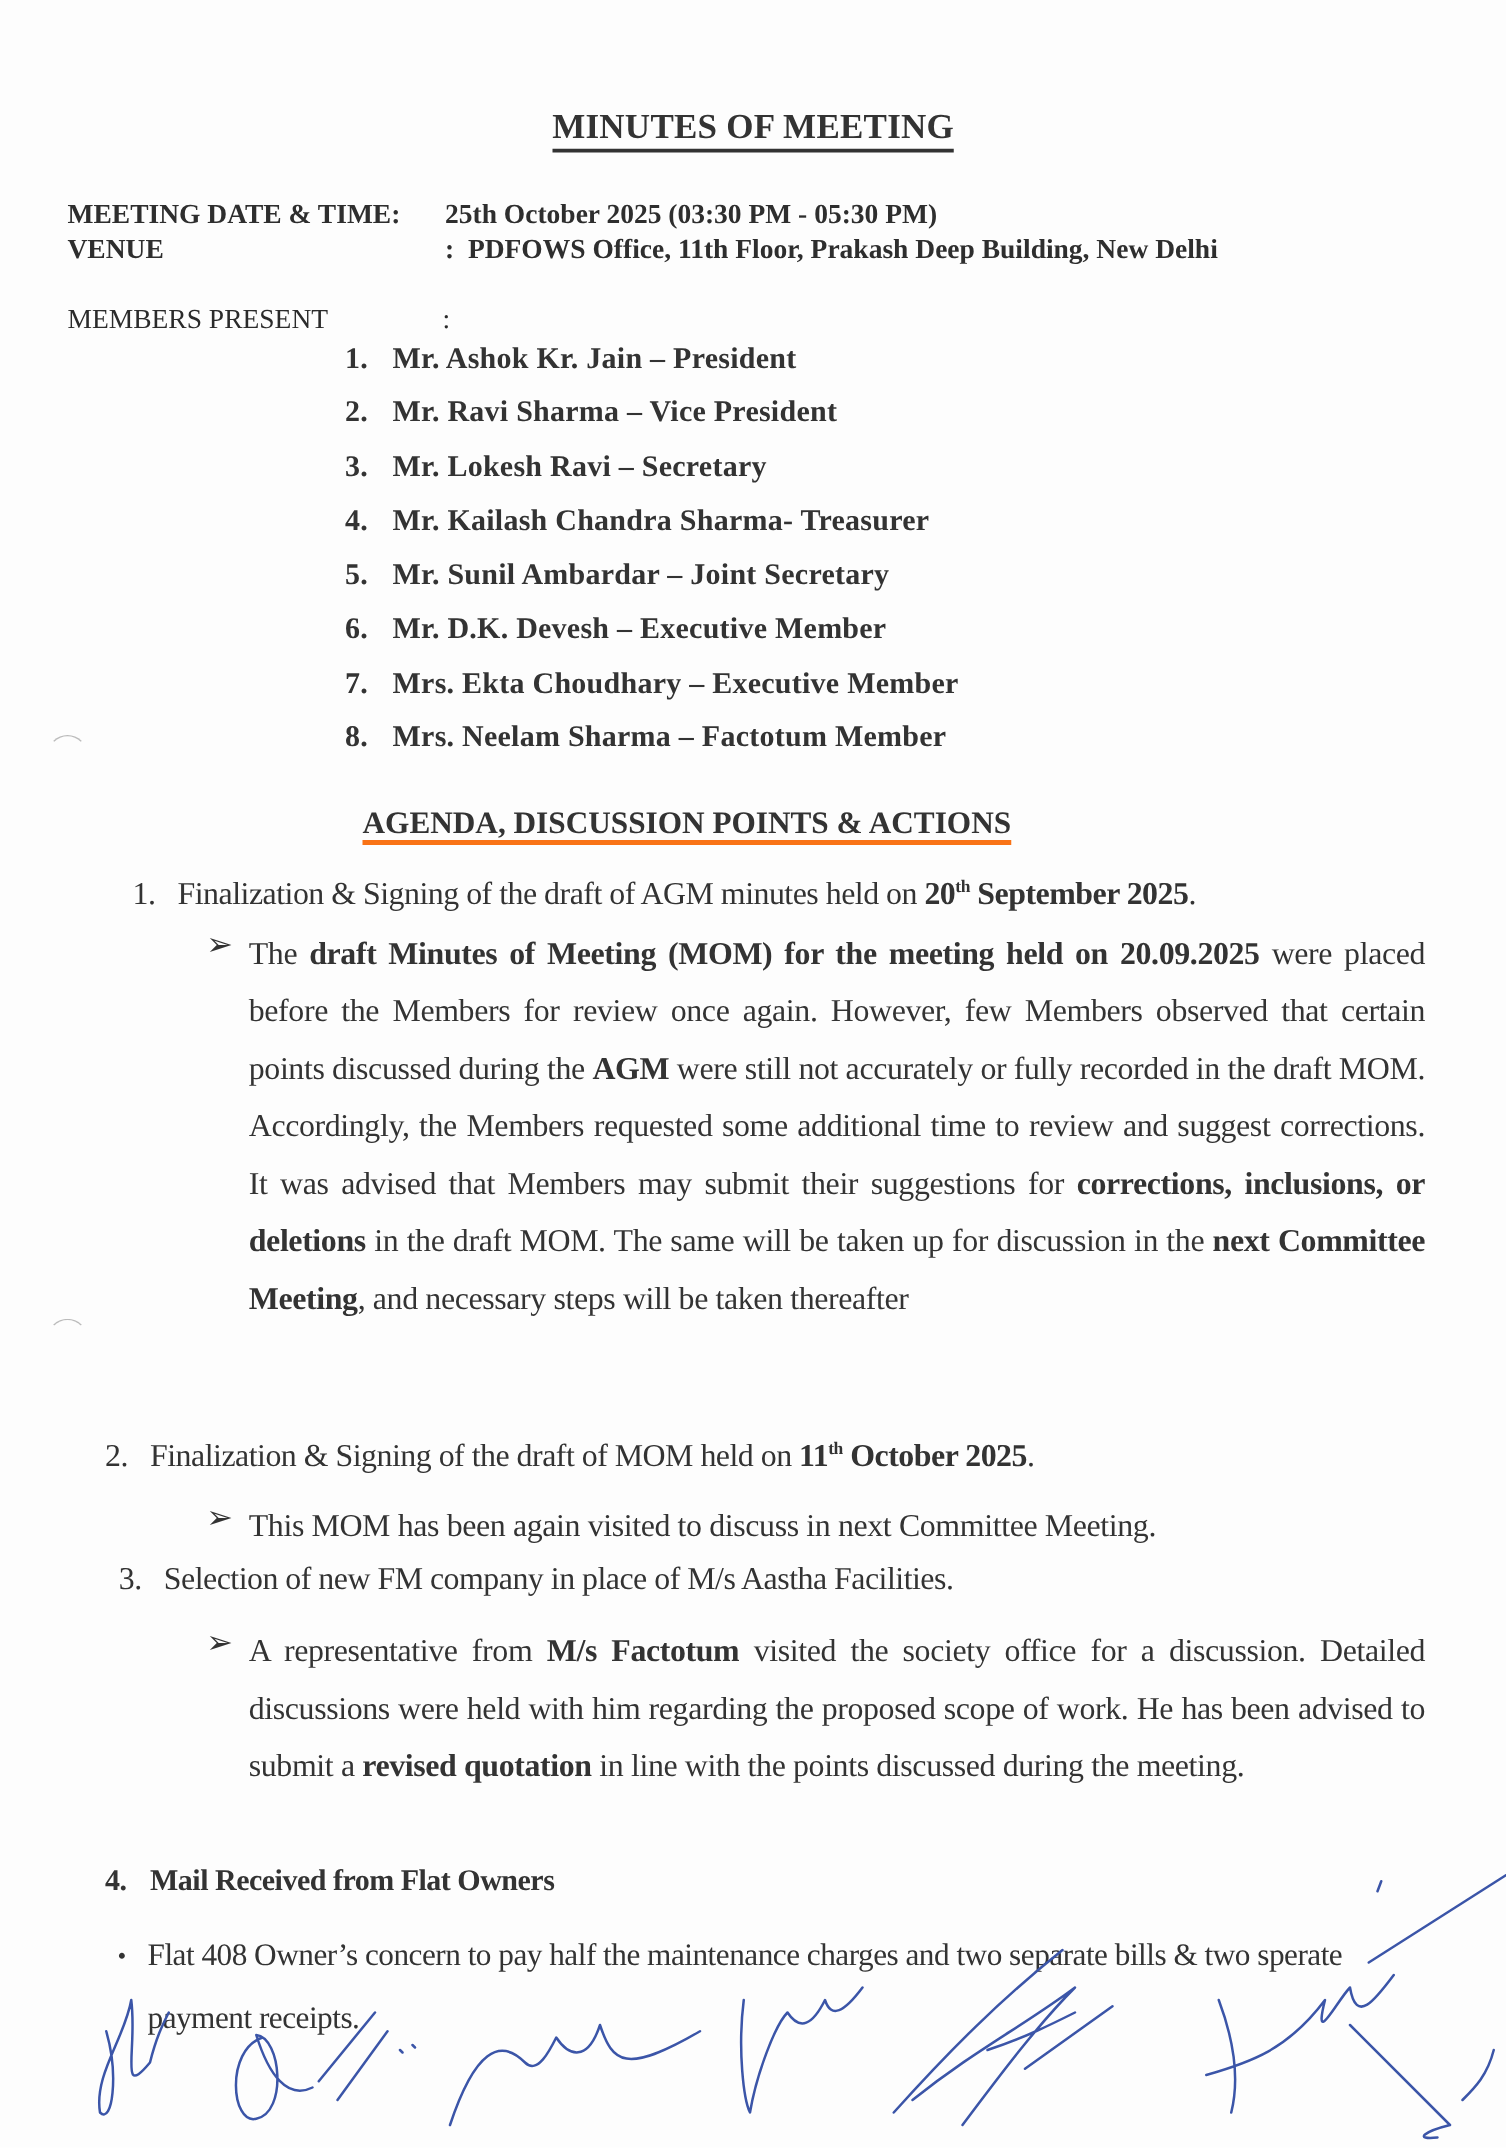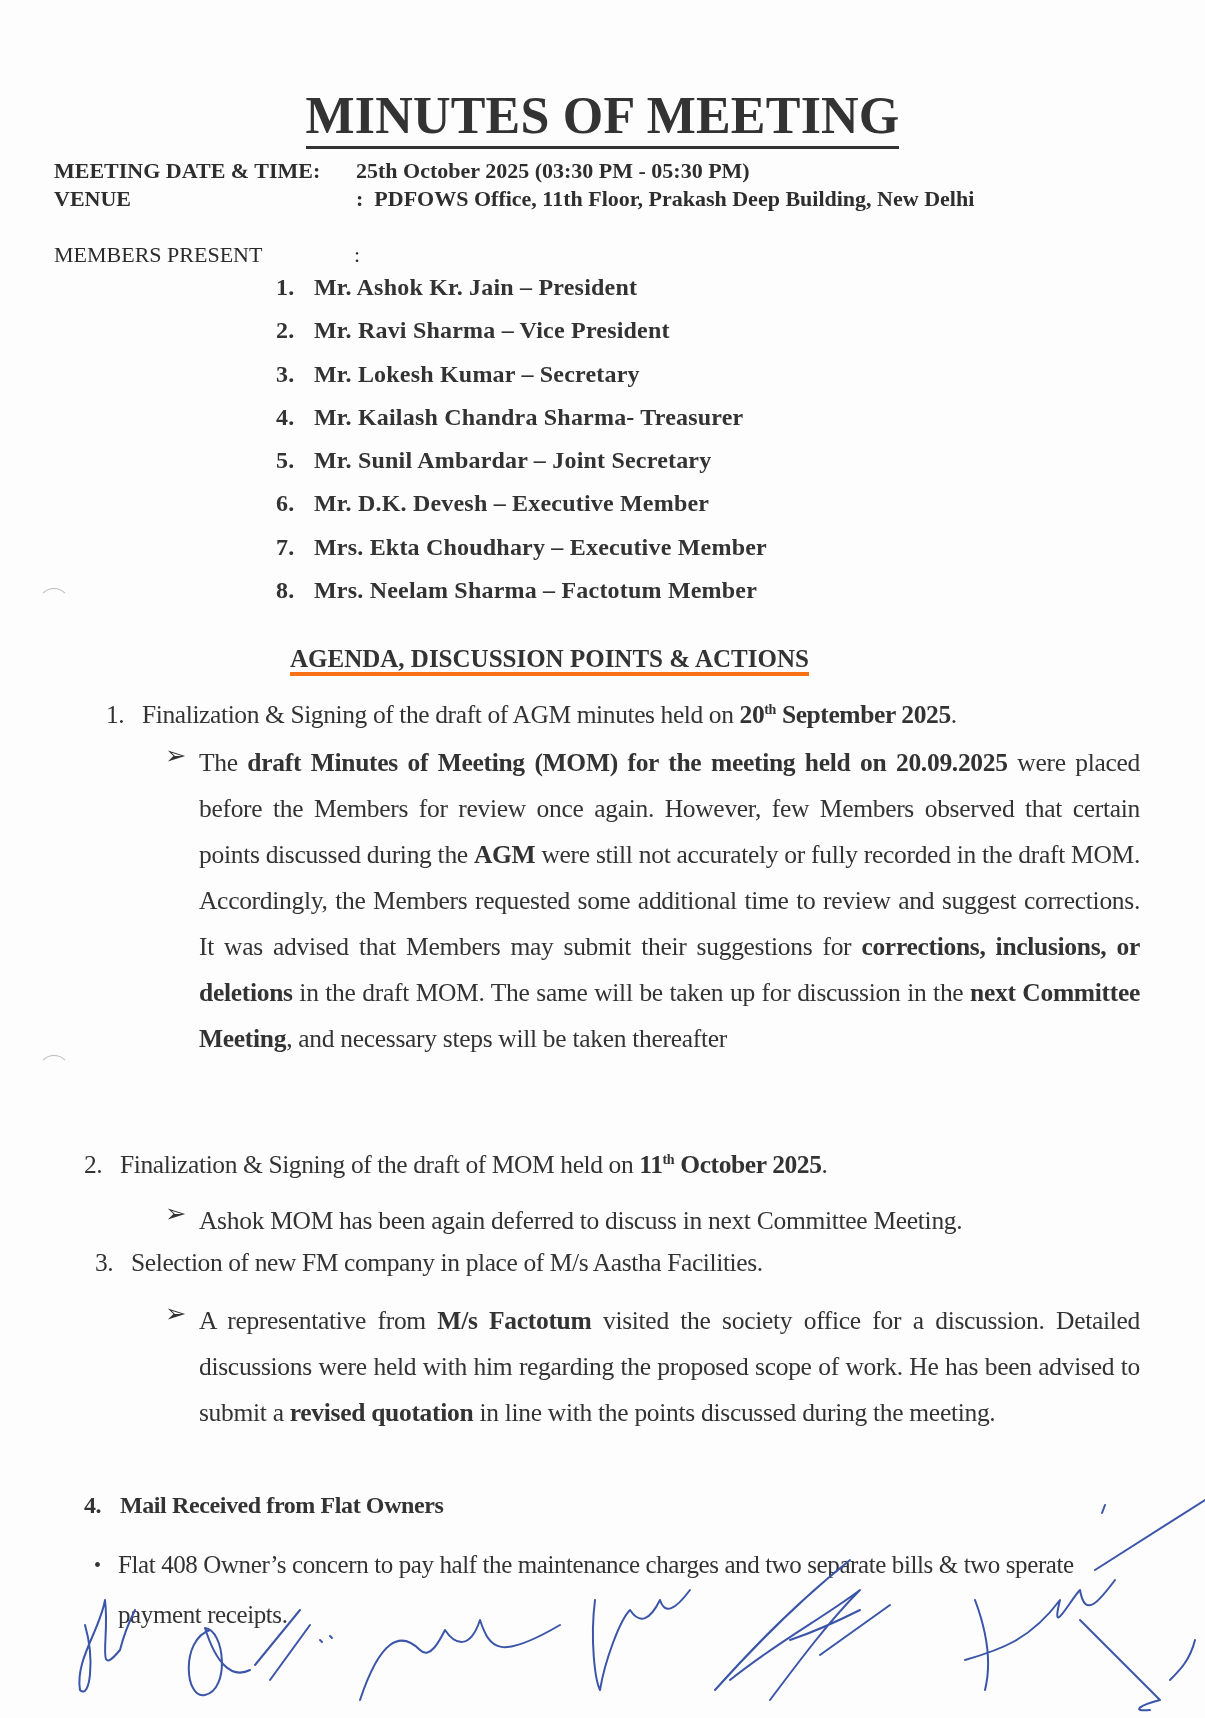--- a/index.html
+++ b/index.html
@@ -1,20 +1,20 @@
 <!DOCTYPE html>
 <html><head>
 <meta charset="utf-8">
 <style>
   html, body { margin: 0; padding: 0; background: #ffffff; }
   body { width: 1205px; height: 1718px; position: relative; overflow: hidden;
          font-family: "Liberation Serif", serif; color: #2b2b2b; }
   .page { position: absolute; left: 0; top: 0; width: 1205px; height: 1718px; background: #fdfdfd; }
   .title { position: absolute; top: 86px; left: 0; width: 1205px; text-align: center;
-           font-size: 52px; font-weight: bold; letter-spacing: 0.2px; color: #333; }
+           font-size: 28px; font-weight: bold; letter-spacing: 0.2px; color: #333; }
   .title span { border-bottom: 3px solid #333; padding-bottom: 2px; }
   .meta-row { position: absolute; left: 54px; font-weight: bold; font-size: 22px; color: #2e2e2e; }
   .meta-row .lbl { display: inline-block; width: 302px; }
   .meta-row .val { display: inline-block; }
   .members-hdr { position: absolute; left: 54px; top: 242px; font-weight: normal; font-size: 22px; }
   .members-hdr .colon { position: absolute; left: 300px; }
   .members { position: absolute; left: 276px; top: 274px; margin: 0; padding: 0; list-style: none; }
   .members li { height: 43.3px; font-weight: bold; font-size: 24px; color: #333; letter-spacing: 0.2px; }
   .members li .num { display: inline-block; width: 38px; }
   .agenda-hdr { position: absolute; top: 645px; left: 290px; font-weight: bold; font-size: 25px; color: #333; }
@@ -46,21 +46,21 @@
     <span class="lbl">VENUE</span><span class="val"><span>:</span>&nbsp; <span>PDFOWS Office, 11th Floor, Prakash Deep Building, New Delhi</span></span>
   </div>
 
   <div class="members-hdr">
     <span>MEMBERS PRESENT</span><span class="colon">:</span>
   </div>
 
   <ol class="members">
     <li><span class="num">1.</span><span>Mr. Ashok Kr. Jain – President</span></li>
     <li><span class="num">2.</span><span>Mr. Ravi Sharma – Vice President</span></li>
-    <li><span class="num">3.</span><span>Mr. Lokesh Kumar – Secretary</span></li>
+    <li><span class="num">3.</span><span>Mr. Lokesh Ravi – Secretary</span></li>
     <li><span class="num">4.</span><span>Mr. Kailash Chandra Sharma- Treasurer</span></li>
     <li><span class="num">5.</span><span>Mr. Sunil Ambardar – Joint Secretary</span></li>
     <li><span class="num">6.</span><span>Mr. D.K. Devesh – Executive Member</span></li>
     <li><span class="num">7.</span><span>Mrs. Ekta Choudhary – Executive Member</span></li>
     <li><span class="num">8.</span><span>Mrs. Neelam Sharma – Factotum Member</span></li>
   </ol>
 
   <div class="agenda-hdr"><span>AGENDA, DISCUSSION POINTS &amp; ACTIONS</span></div>
 
   <div class="item" style="left:84px; top:700px;margin-left:22px;">
@@ -69,21 +69,21 @@
   <div class="sub" style="top:740px;">
     <span class="arrow">➢</span>
     <p><span>The </span><b>draft Minutes of Meeting (MOM) for the meeting held on 20.09.2025</b><span> were placed before the Members for review once again. However, few Members observed that certain points discussed during the </span><b>AGM</b><span> were still not accurately or fully recorded in the draft MOM. Accordingly, the Members requested some additional time to review and suggest corrections. It was advised that Members may submit their suggestions for </span><b>corrections, inclusions, or deletions</b><span> in the draft MOM. The same will be taken up for discussion in the </span><b>next Committee Meeting</b><span>, and necessary steps will be taken thereafter</span></p>
   </div>
 
   <div class="item" style="left:84px; top:1150px;">
     <span class="n">2.</span><span>Finalization &amp; Signing of the draft of MOM held on </span><b>11</b><b><sup>th</sup></b><b> October 2025</b><span>.</span>
   </div>
   <div class="sub" style="top:1198px;">
     <span class="arrow">➢</span>
-    <p><span>Ashok MOM has been again deferred to discuss in next Committee Meeting.</span></p>
+    <p><span>This MOM has been again visited to discuss in next Committee Meeting.</span></p>
   </div>
 
   <div class="item" style="left:84px; top:1248px;margin-left:11px;">
     <span class="n">3.</span><span>Selection of new FM company in place of M/s Aastha Facilities.</span>
   </div>
   <div class="sub" style="top:1298px;">
     <span class="arrow">➢</span>
     <p><span>A representative from </span><b>M/s Factotum</b><span> visited the society office for a discussion. Detailed discussions were held with him regarding the proposed scope of work. He has been advised to submit a </span><b>revised quotation</b><span> in line with the points discussed during the meeting.</span></p>
   </div>
 

